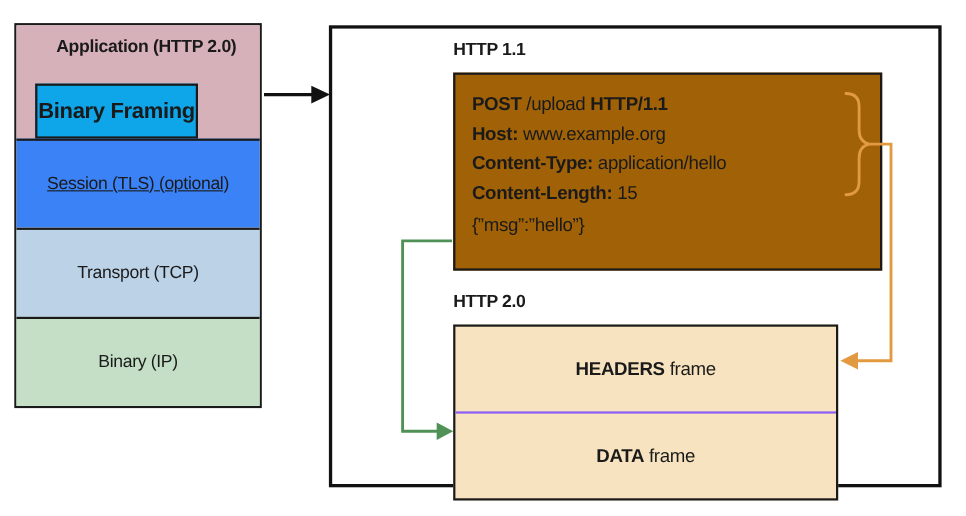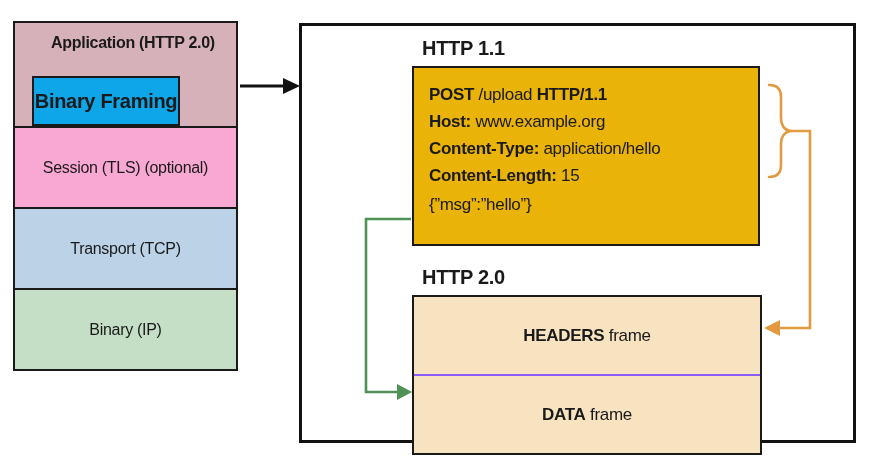--- a/index.html
+++ b/index.html
@@ -25,21 +25,21 @@
     position: relative;
     width: 100%;
     display: flex;
     align-items: center;
     justify-content: center;
     font-size: 16px;
     letter-spacing: -0.3px;
   }
   .layer + .layer { border-top: 2px solid #1a1a1a; }
   .layer-app      { height: 103px; background: #d7b1ba; }
-  .layer-session  { height: 81px;  background: #f9a8d4; }
+  .layer-session  { height: 81px;  background: #3b82f6; text-decoration: underline; }
   .layer-transport{ height: 81px;  background: #bcd2e7; text-align: center; }
   .layer-network  { height: 81px;  background: #c4dfc6; }
 
   .app-label {
     position: absolute;
     left: 0; right: 0; top: 11px;
     text-align: center;
     font-weight: bold;
     font-size: 16px;
     padding-left: 15px;
@@ -60,33 +60,33 @@
   
   .detail-box {
     position: absolute;
     left: 299px; top: 23px;
     width: 557px; height: 420px;
     border: 3px solid #111111;
     background: #ffffff;
   }
   .http-label {
     position: absolute;
-    left: 120px;
+    left: 110px;
     font-weight: bold;
-    font-size: 20px;
+    font-size: 16px;
     letter-spacing: -0.3px;
   }
   .http11-label { top: 11px; }
   .http2-label  { top: 240px; }
 
   .request-box {
     position: absolute;
     left: 110px; top: 40px;
-    width: 348px; height: 180px;
-    background: #eab308;
+    width: 390px; height: 180px;
+    background: #a16207;
     border: 2px solid #1a1a1a;
     padding: 13px 0 0 15px;
     font-size: 17px;
     letter-spacing: -0.3px;
   }
   .reqline { line-height: 27px; white-space: pre-wrap; }
   .req-body { margin-top: 2px; }
 
   .frames-box {
     position: absolute;

